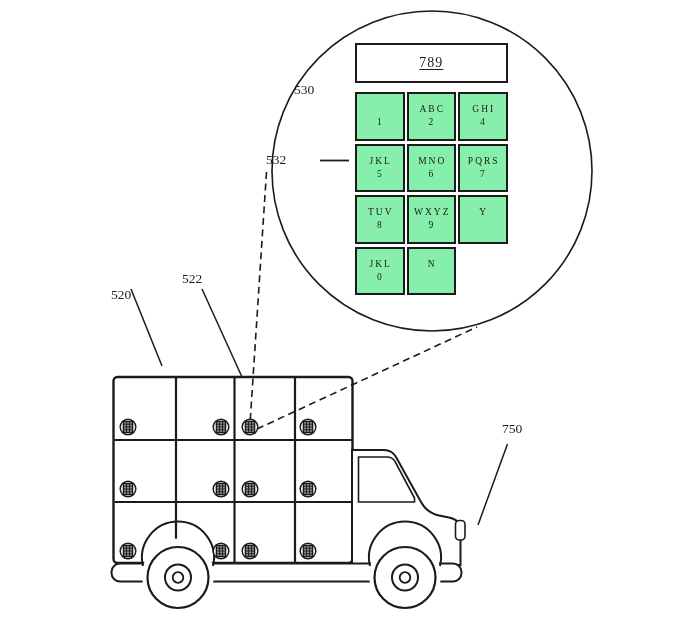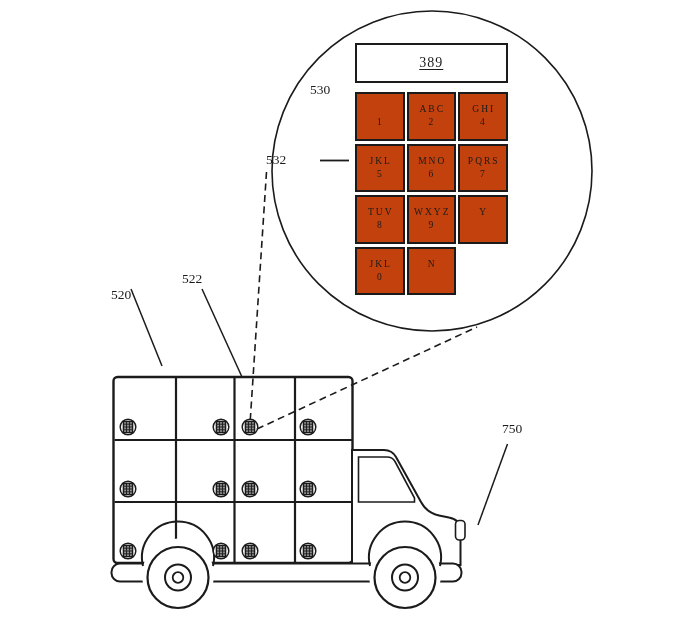--- a/index.html
+++ b/index.html
@@ -30,33 +30,33 @@
   
   .keys{
     left:355px;top:92px;width:152.5px;height:203px;
     display:grid;
     grid-template-columns:repeat(3,49.5px);
     grid-auto-rows:48.5px;
     column-gap:2px;row-gap:3px;
   }
   .key{
     box-sizing:border-box;
-    border:2.4px solid #1b1b1b;background:#c2410c;
+    border:2.4px solid #1b1b1b;background:#86efac;
     display:flex;flex-direction:column;
     align-items:center;justify-content:center;
     font-size:9.5px;line-height:13px;
   }
   .key .letters{min-height:13px;letter-spacing:2px;padding-left:2px;white-space:nowrap;}
   .key .digit{min-height:13px;letter-spacing:1px;}
 
   
   .ref{
     text-align:center;font-size:13.5px;line-height:14px;
   }
-  .ref.u{text-underline-offset:2px;margin-left:16px;}
+  .ref.u{text-underline-offset:2px;}
   .ref-530{left:288px;top:83px;width:32px;}
   .ref-532{left:260px;top:153px;width:32px;}
   .ref-520{left:102px;top:288px;width:38px;}
   .ref-522{left:173px;top:272px;width:38px;}
   .ref-510{left:493px;top:422px;width:38px;}
 </style>
 </head>
 <body>
 
 <div class="stage">
@@ -122,21 +122,21 @@
       <path d="M320,160.5 L349,160.5" stroke-width="1.8"></path>
     </g>
 
     <g stroke="#1b1b1b" stroke-width="1.6" stroke-dasharray="7,4.5">
       <path d="M266.5,172 L250,424"></path>
       <path d="M257,429 L477,327"></path>
     </g>
   </svg>
 
   <div class="overlay display">
-    <span>389</span>
+    <span>789</span>
   </div>
 
   <div class="overlay keys">
     <div class="key">
       <span class="letters"></span>
       <span class="digit">1</span>
     </div>
     <div class="key">
       <span class="letters">ABC</span>
       <span class="digit">2</span>

